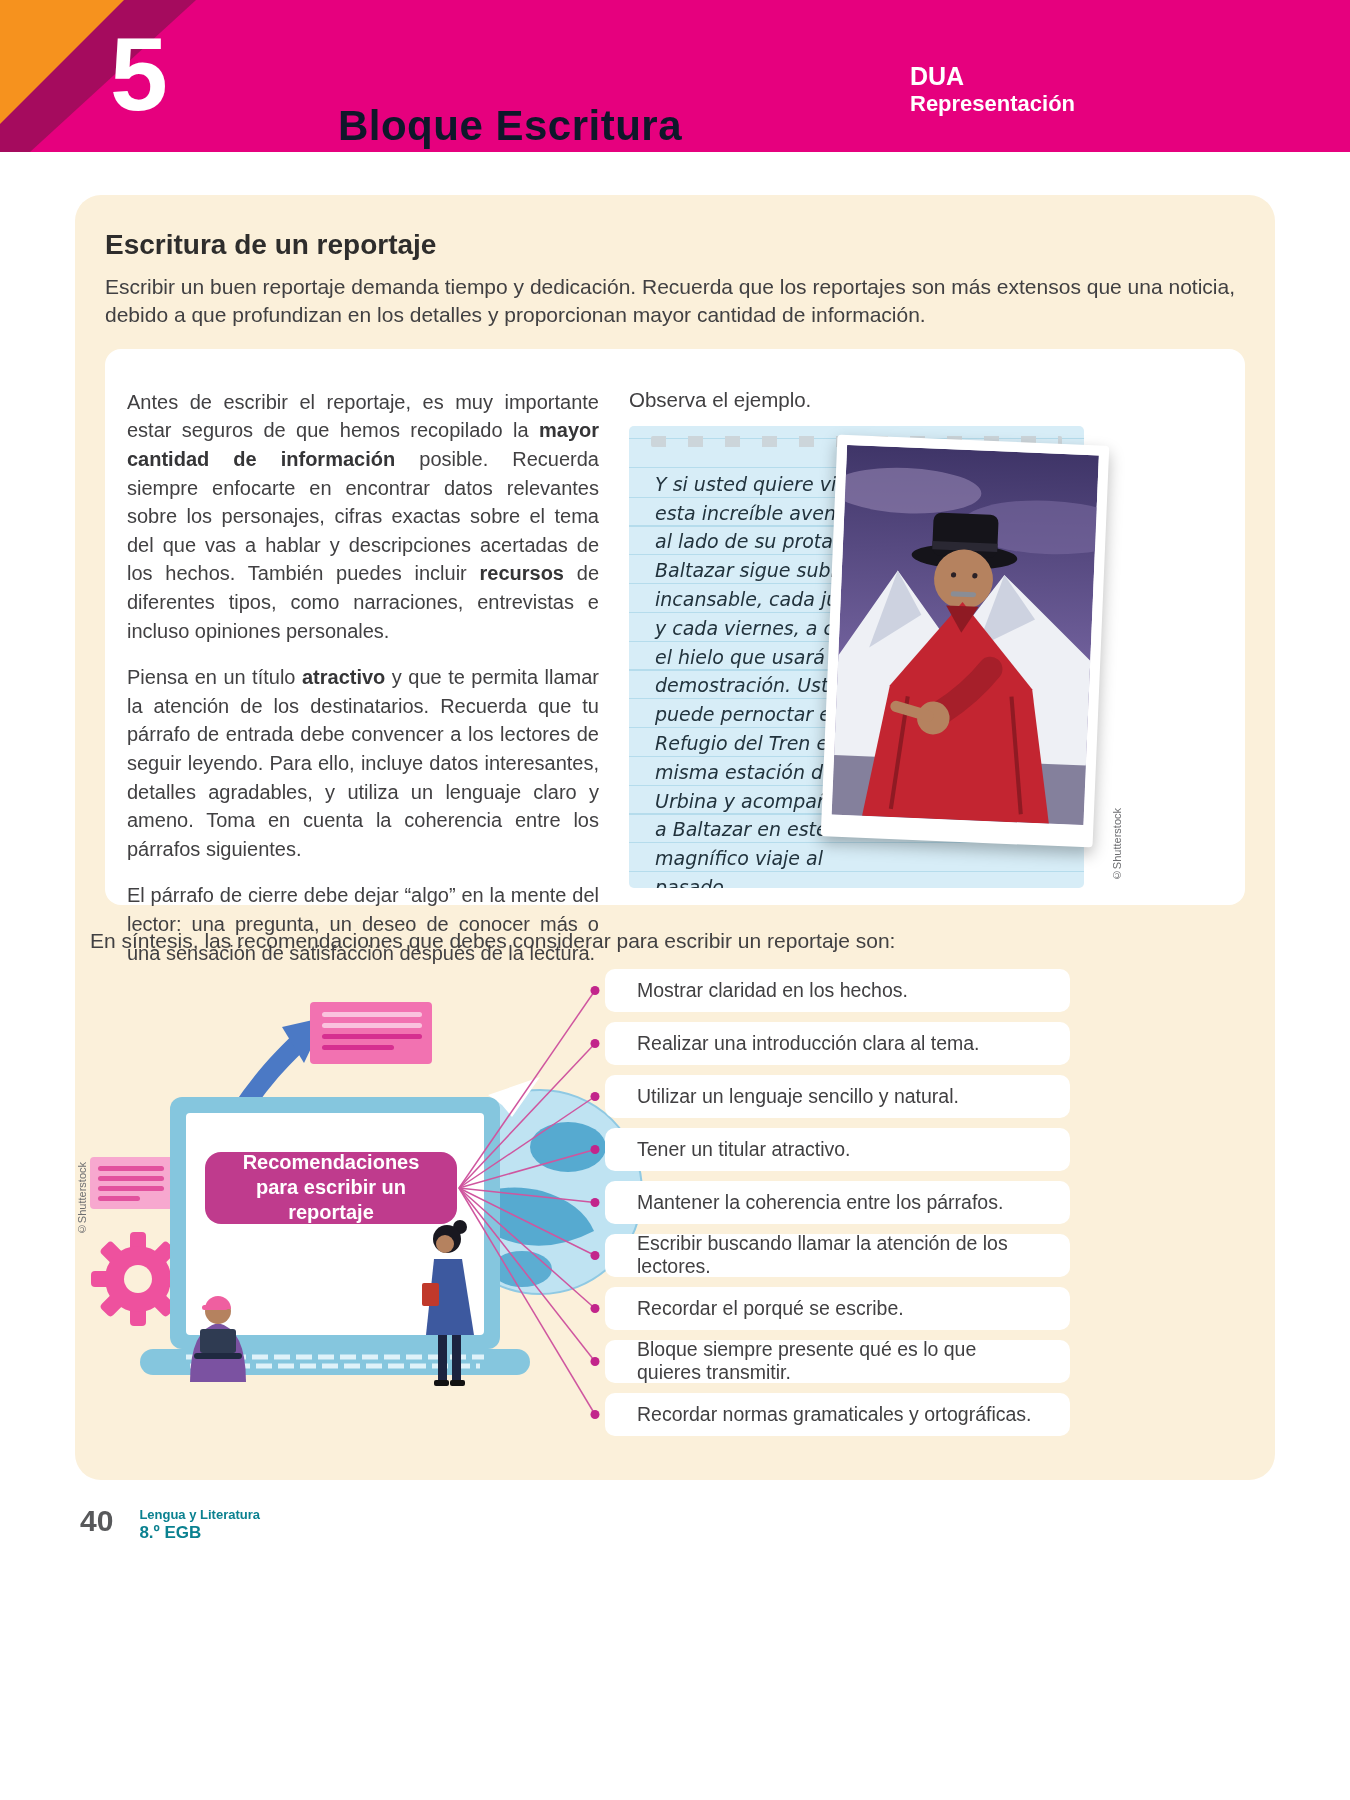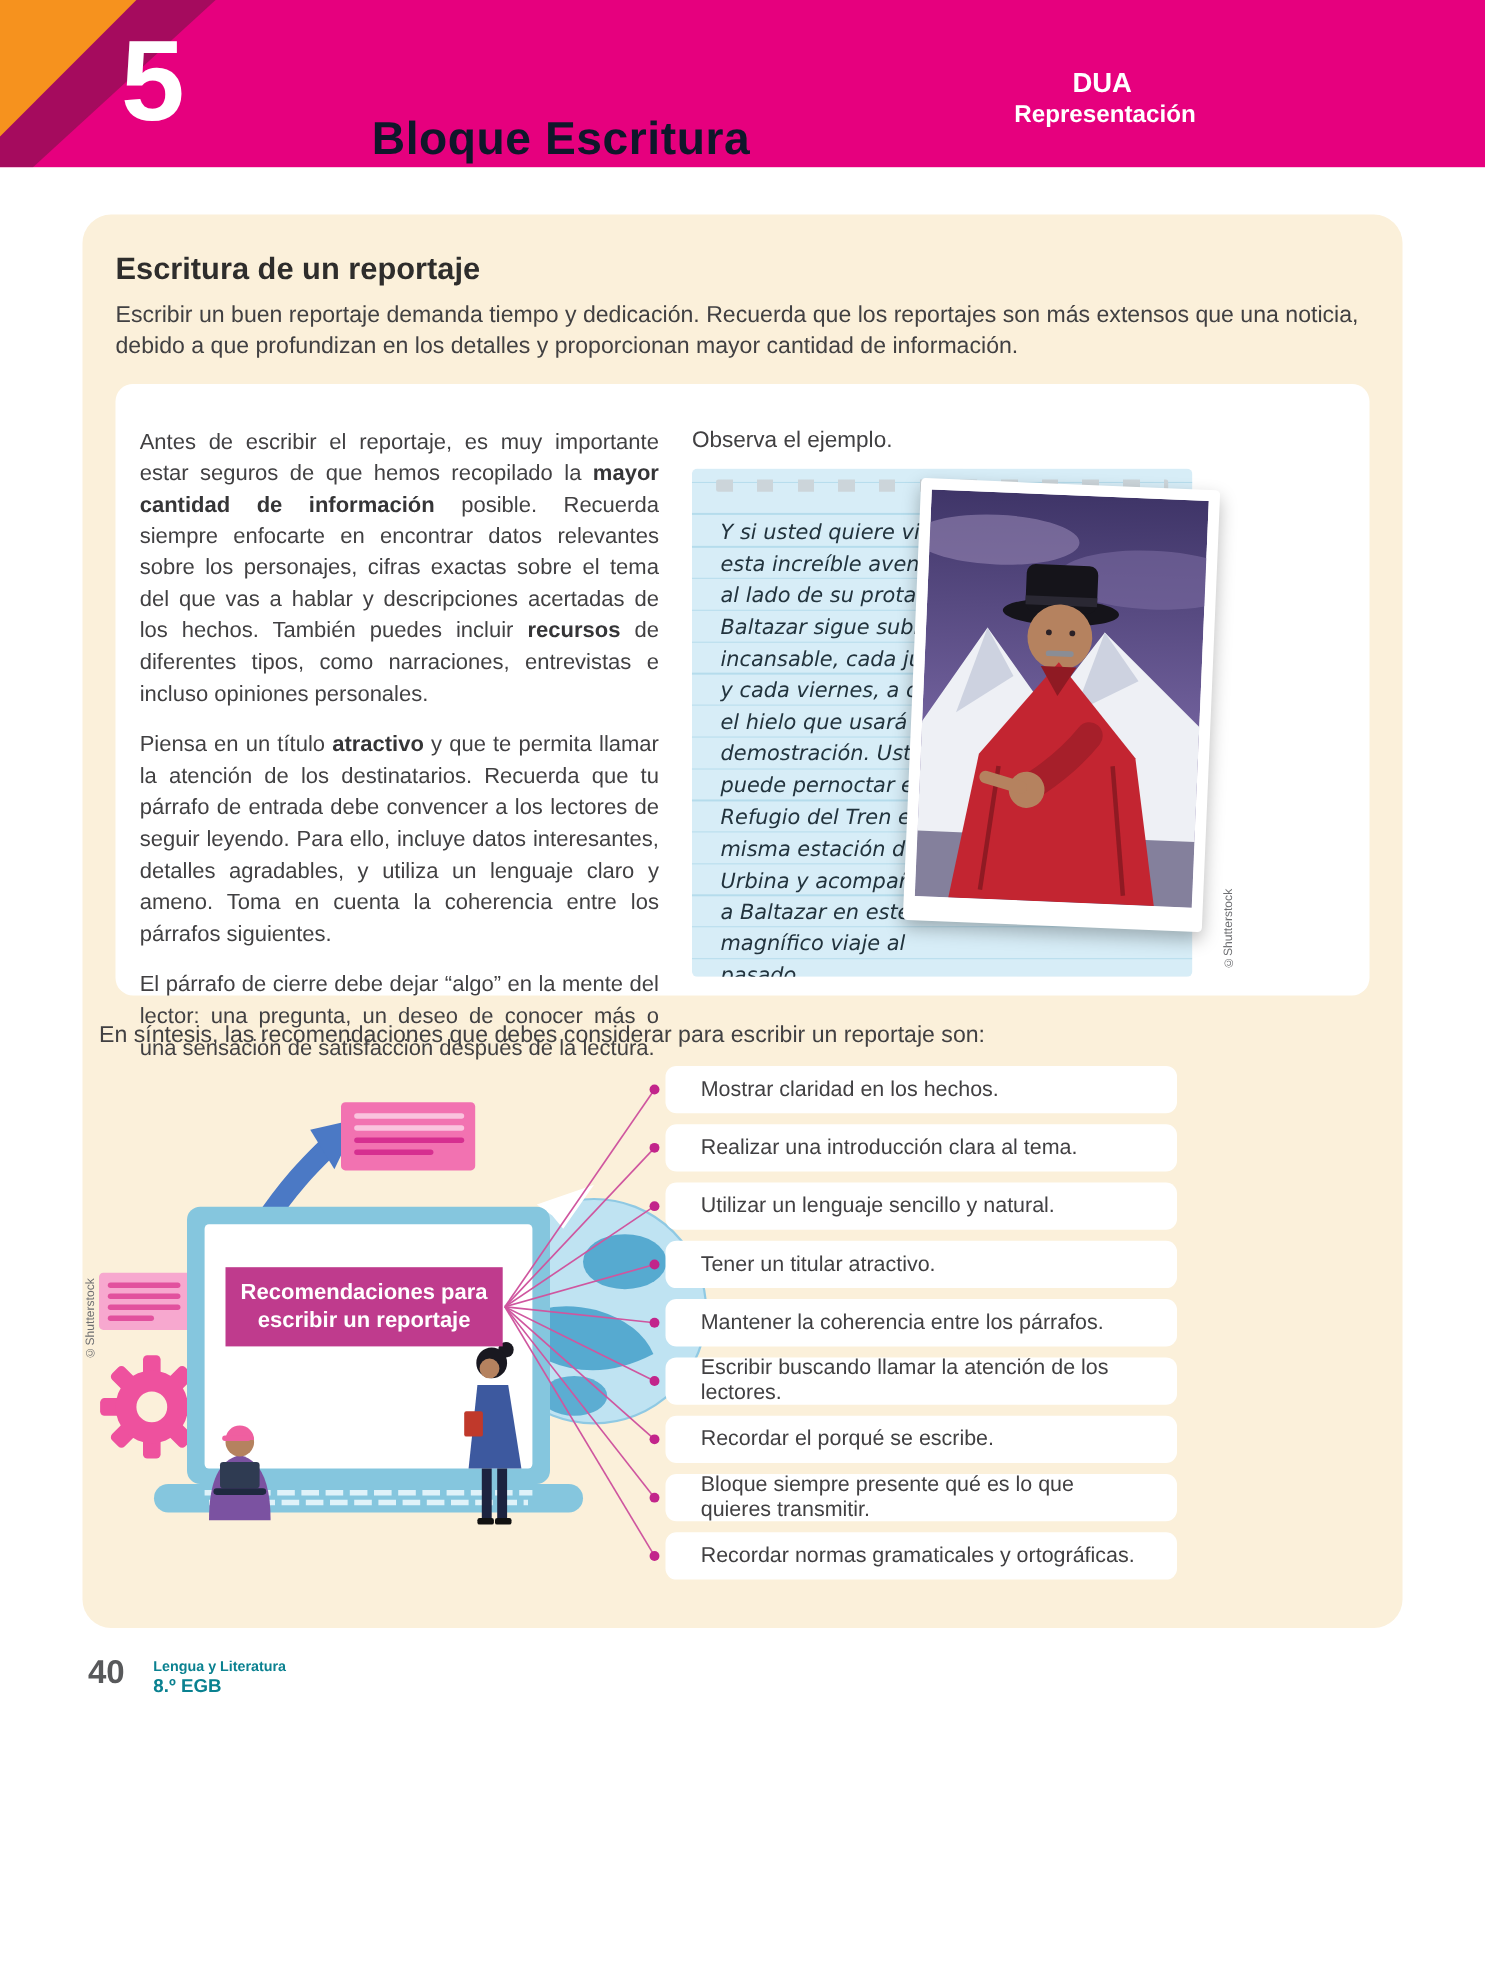--- a/index.html
+++ b/index.html
@@ -5,21 +5,21 @@
   html,body{margin:0;padding:0;background:#ffffff;}
   .page{position:relative;width:1350px;height:1800px;background:#ffffff;overflow:hidden;
         font-family:"Liberation Sans",sans-serif;color:#414042;}
 
   
   .band{position:absolute;left:0;top:0;width:1350px;height:152px;background:#e6007e;}
   .band-deco{position:absolute;left:0;top:0;width:1350px;height:152px;}
   .unit-num{position:absolute;left:110px;top:22px;font-size:104px;line-height:1;font-weight:700;color:#ffffff;}
   .band-title{position:absolute;left:300px;top:74px;width:420px;text-align:center;
               font-size:42px;font-weight:700;color:#0f172a;letter-spacing:.5px;}
-  .dua{position:absolute;right:268px;top:62px;width:160px;text-align:center;color:#ffffff;}
+  .dua{position:absolute;right:280px;top:62px;width:160px;color:#ffffff;}
   .dua-t{font-size:25px;font-weight:700;line-height:1.15;}
   .dua-s{font-size:22px;font-weight:700;}
 
   
   .cream{position:absolute;left:75px;top:195px;width:1200px;height:1285px;background:#fbf0da;
          border-radius:26px;padding:30px 30px 0 30px;box-sizing:border-box;}
   .sec-title{margin:4px 0 12px 0;font-size:28px;font-weight:700;color:#2e2d2c;}
   .intro{margin:0 0 20px 0;font-size:21px;line-height:1.33;color:#414042;}
 
   
@@ -45,23 +45,23 @@
             transform:rotate(2.4deg);box-shadow:0 7px 16px rgba(0,0,0,.28);}
   .polaroid svg{width:100%;height:100%;display:block;}
   .photo-credit{position:absolute;left:482px;top:420px;font-size:11px;color:#6d6e71;
                 writing-mode:vertical-rl;transform:rotate(180deg);}
 
   
   .synthesis{margin:24px 0 0 -15px;font-size:21px;color:#414042;}
   .diagram{position:relative;height:494px;margin:14px -15px 0 -15px;}
   .diagram svg.illus{position:absolute;left:0;top:0;width:1170px;height:490px;z-index:1;}
   .center-label{position:absolute;left:115px;top:185px;width:252px;height:72px;z-index:2;
-                background:#bf3b8d;border-radius:0;display:flex;align-items:center;justify-content:center;
+                background:#bf3b8d;border-radius:16px;display:flex;align-items:center;justify-content:center;
                 text-align:center;color:#ffffff;font-size:20px;font-weight:700;line-height:1.25;
-                padding:0 10px;box-sizing:border-box;}
+                padding:0 22px;box-sizing:border-box;}
   .rec-list{position:absolute;left:515px;top:2px;z-index:2;}
   .rec-row{width:465px;height:43px;margin-bottom:10px;background:#ffffff;border-radius:10px;
            display:flex;align-items:center;padding:0 32px;box-sizing:border-box;
            font-size:19.5px;color:#414042;}
   .diagram-credit{position:absolute;left:-14px;top:195px;font-size:11px;color:#6d6e71;
                   writing-mode:vertical-rl;transform:rotate(180deg);z-index:2;}
 
   
   .footer{position:absolute;left:80px;top:1506px;display:flex;gap:26px;align-items:flex-start;}
   .pageno{font-size:30px;font-weight:700;color:#58595b;line-height:1;}

